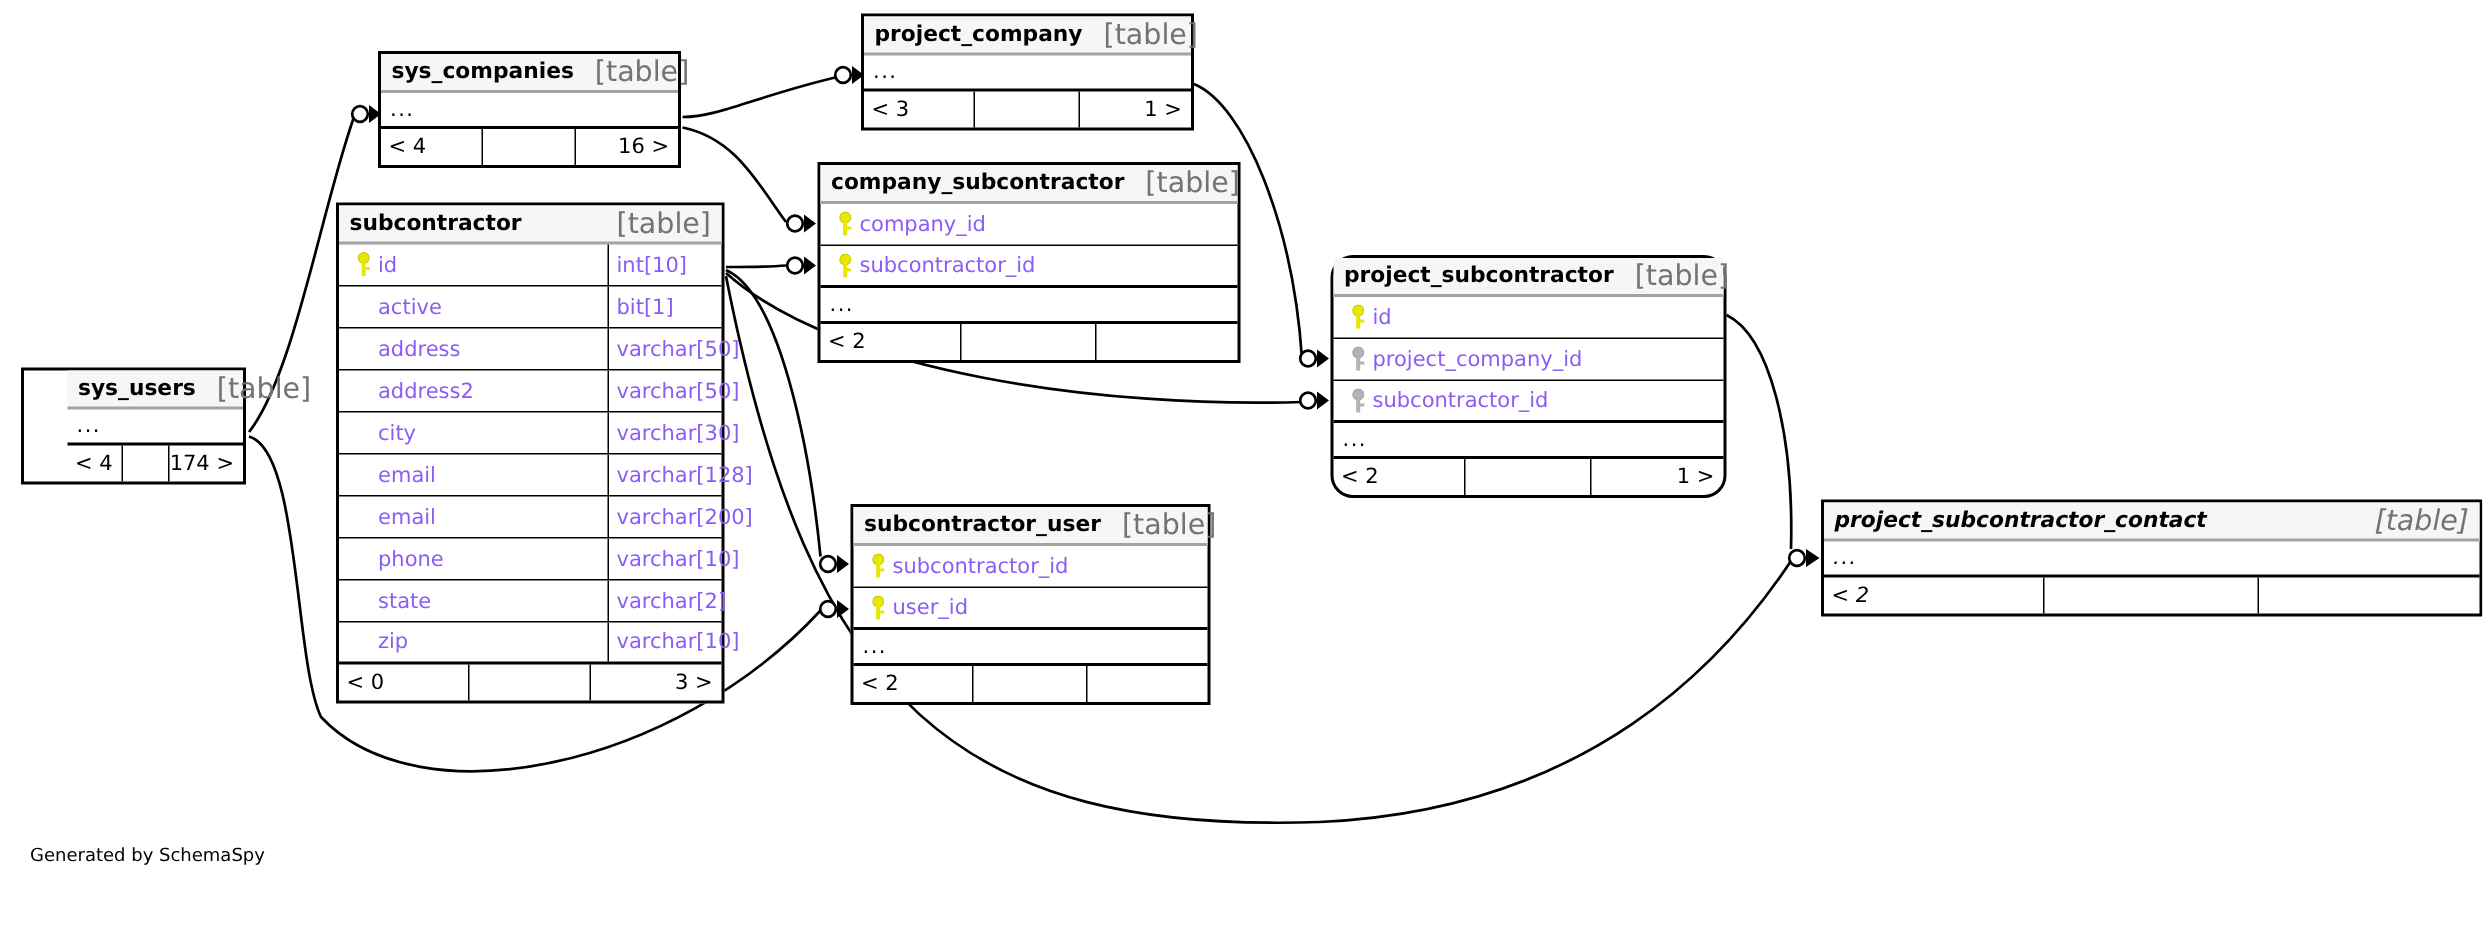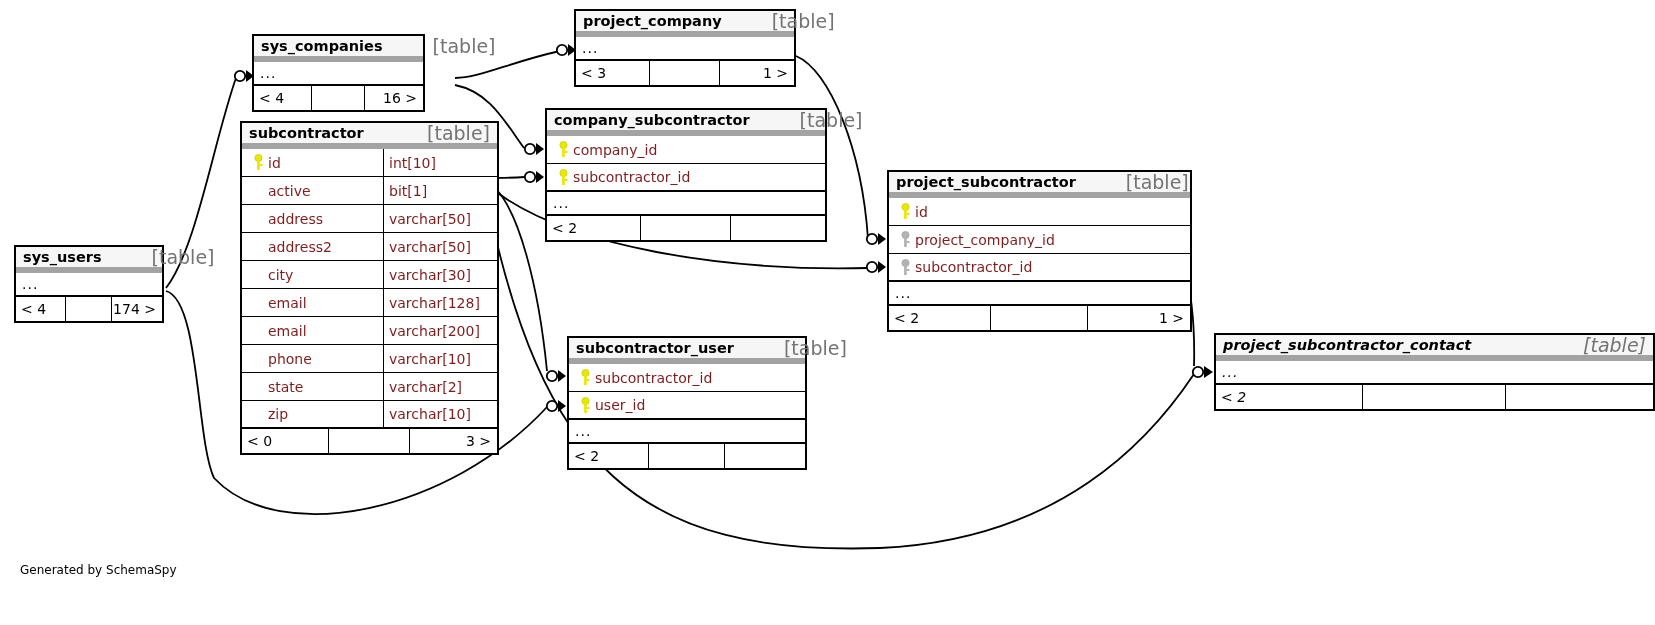--- a/index.html
+++ b/index.html
@@ -28,25 +28,24 @@
     border: 2px solid #000000;
     background: #ffffff;
     box-sizing: border-box;
     z-index: 5;
   }
   .tbl-header {
     display: flex;
     align-items: center;
     justify-content: space-between;
     background: #f6f6f6;
-    border-bottom: 6px solid #a3a3a3;
+    border-bottom: 2px solid #a3a3a3;
     padding: 3px 7px 4px 7px;
     box-sizing: border-box;
     height: 26px;
-    gap: 36px;
   }
   .tbl-name {
     font-weight: bold;
     font-size: 14.5px;
     color: #000000;
     white-space: nowrap;
   }
   .tbl-tag {
     font-size: 19px;
     color: #737373;
@@ -70,25 +69,25 @@
     min-width: 0;
   }
   .col-type {
     display: flex;
     align-items: center;
     flex: 0 0 auto;
     border-left: 1.6px solid #000000;
     padding-left: 5px;
     padding-right: 4px;
     box-sizing: border-box;
-    width: 114px;
+    width: 76px;
   }
   .col-name, .col-type-text {
     font-size: 14px;
-    color: #7f1d1d;
+    color: #8b5cf6;
     white-space: nowrap;
   }
   .keyslot {
     width: 20px;
     flex: 0 0 20px;
     display: flex;
     align-items: center;
     justify-content: center;
   }
   .key-ico { display: block; }
@@ -178,34 +177,34 @@
       <path d="M 878,233 L 886,239 L 878,245" fill="#000000" stroke="none"></path>
 
       <circle cx="872" cy="267" r="5.2" fill="#ffffff" stroke="#000000" stroke-width="1.8"></circle>
       <path d="M 878,261 L 886,267 L 878,273" fill="#000000" stroke="none"></path>
 
       <circle cx="1198" cy="372" r="5.2" fill="#ffffff" stroke="#000000" stroke-width="1.8"></circle>
       <path d="M 1204,366 L 1213,372 L 1204,378" fill="#000000" stroke="none"></path>
     </g>
   </svg>
 
-  <div class="table-node" style="left:14px; top:245px; width:150px;">
+  <div class="table-node" style="left:14px; top:245px; width:150px;padding-left:29px;">
     <div class="tbl-header">
       <span class="tbl-name">sys_users</span>
       <span class="tbl-tag">[table]</span>
     </div>
     <div class="ellipsis-row">...</div>
     <div class="foot-row">
       <span class="foot-cell foot-left">&lt; 4</span>
       <span class="foot-cell foot-mid"></span>
       <span class="foot-cell foot-right">174 &gt;</span>
     </div>
   </div>
 
-  <div class="table-node" style="left:252px; top:34px; width:173px;">
+  <div class="table-node" style="left:252px; top:34px; width:202px;">
     <div class="tbl-header">
       <span class="tbl-name">sys_companies</span>
       <span class="tbl-tag">[table]</span>
     </div>
     <div class="ellipsis-row">...</div>
     <div class="foot-row">
       <span class="foot-cell foot-left">&lt; 4</span>
       <span class="foot-cell foot-mid"></span>
       <span class="foot-cell foot-right">16 &gt;</span>
     </div>
@@ -254,21 +253,21 @@
       </span>
     </div>
     <div class="ellipsis-row">...</div>
     <div class="foot-row">
       <span class="foot-cell foot-left">&lt; 2</span>
       <span class="foot-cell foot-mid"></span>
       <span class="foot-cell foot-right"></span>
     </div>
   </div>
 
-  <div class="table-node" style="left:224px; top:121px; width:259px;margin-left:16px;">
+  <div class="table-node" style="left:224px; top:135px; width:259px;">
     <div class="tbl-header">
       <span class="tbl-name">subcontractor</span>
       <span class="tbl-tag">[table]</span>
     </div>
 
     <div class="tbl-row">
       <span class="col-left">
         <span class="keyslot">
           <svg class="key-ico" width="11" height="17" viewBox="0 0 11 17">
             <circle cx="5.5" cy="4" r="3.6" fill="#e8e800" stroke="#c8c800" stroke-width="0.7"></circle>
@@ -373,21 +372,21 @@
       </span>
     </div>
 
     <div class="foot-row">
       <span class="foot-cell foot-left">&lt; 0</span>
       <span class="foot-cell foot-mid"></span>
       <span class="foot-cell foot-right">3 &gt;</span>
     </div>
   </div>
 
-  <div class="table-node" style="left:887px; top:170px; width:305px;">
+  <div class="table-node" style="left:887px; top:170px; width:264px;border-radius:15px;">
     <div class="tbl-header">
       <span class="tbl-name">project_subcontractor</span>
       <span class="tbl-tag">[table]</span>
     </div>
     <div class="tbl-row">
       <span class="col-left">
         <span class="keyslot">
           <svg class="key-ico" width="11" height="17" viewBox="0 0 11 17">
             <circle cx="5.5" cy="4" r="3.6" fill="#e8e800" stroke="#c8c800" stroke-width="0.7"></circle>
             <rect x="4.1" y="6.5" width="2.7" height="9.5" fill="#e8e800"></rect>

